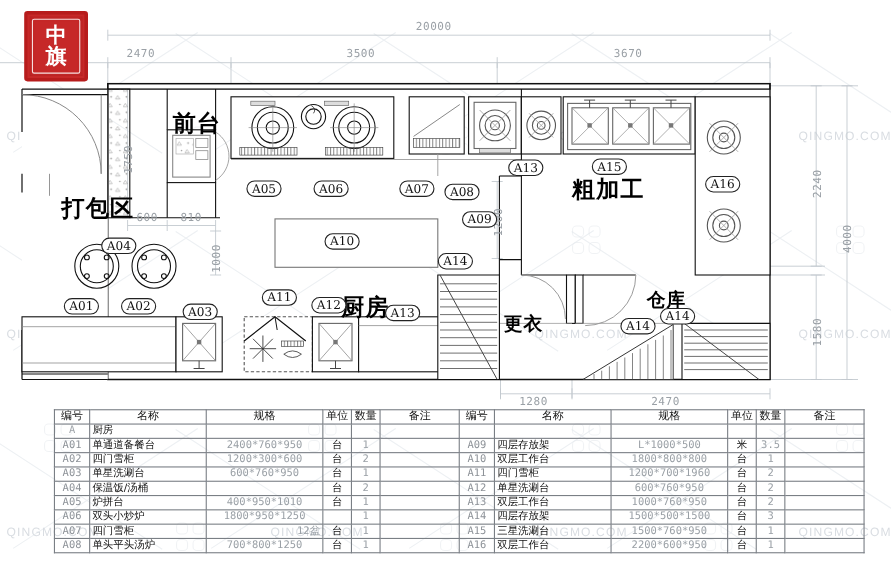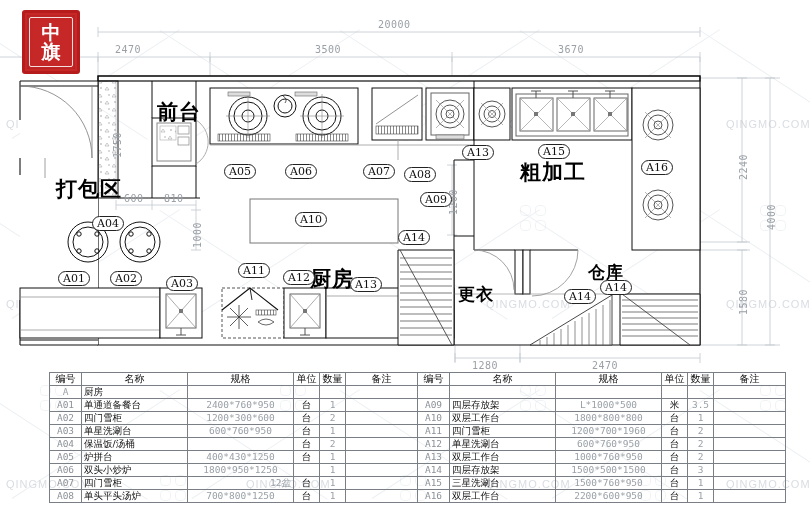--- a/index.html
+++ b/index.html
@@ -798,21 +798,21 @@
           <td class="c-name">单星洗涮台</td>
           <td class="c-spec">600*760*950</td>
           <td class="c-unit">台</td>
           <td class="c-qty">2</td>
           <td class="c-note"></td>
         </tr>
 
         <tr>
           <td class="c-code">A05</td>
           <td class="c-name">炉拼台</td>
-          <td class="c-spec">400*430*1250</td>
+          <td class="c-spec">400*950*1010</td>
           <td class="c-unit">台</td>
           <td class="c-qty">1</td>
           <td class="c-note"></td>
           <td class="c-code">A13</td>
           <td class="c-name">双层工作台</td>
           <td class="c-spec">1000*760*950</td>
           <td class="c-unit">台</td>
           <td class="c-qty">2</td>
           <td class="c-note"></td>
         </tr>

